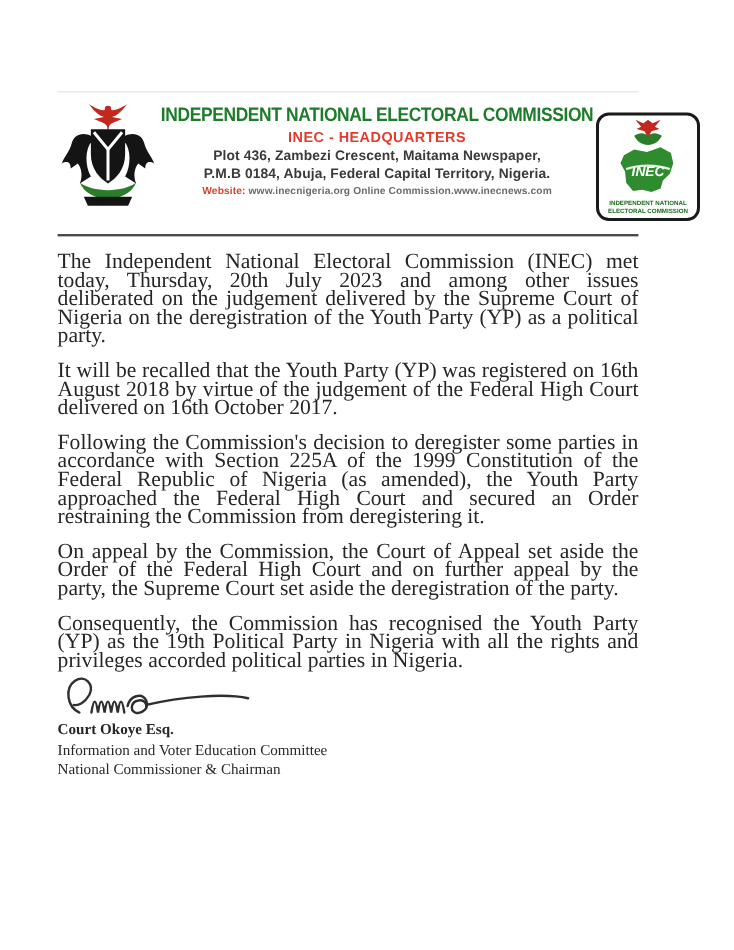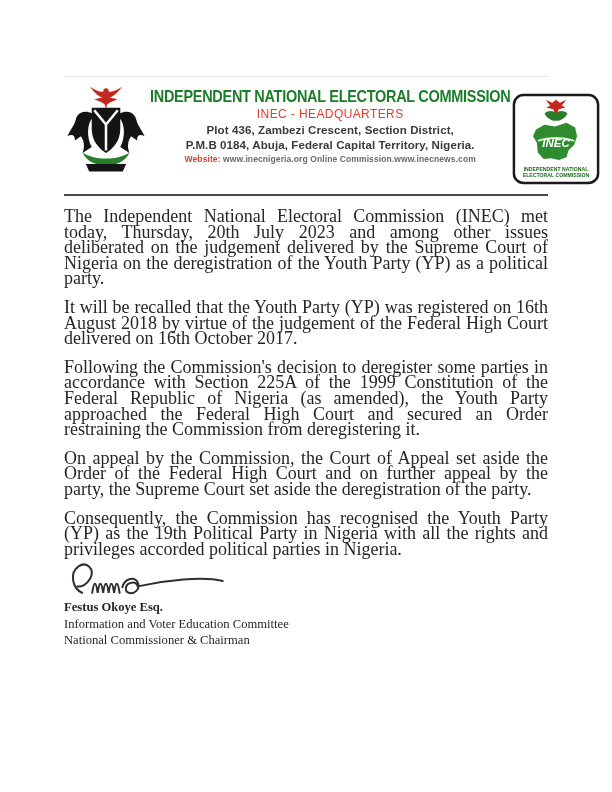--- a/index.html
+++ b/index.html
@@ -5,37 +5,37 @@
   html,body{margin:0;padding:0;background:#ffffff;}
   .page{
     position:relative;
     width:612px;height:792px;
     background:#ffffff;
     font-family:"Liberation Serif", serif;
     color:#262626;
     overflow:hidden;
   }
   .content{
-    position:absolute;left:64px;top:76px;width:484px;
+    position:absolute;left:48px;top:76px;width:484px;
   }
   
   .letterhead{
     display:flex;align-items:flex-start;
     border-top:1px solid #e4e4e2;
     padding-top:4px;
     font-family:"Liberation Sans", sans-serif;
   }
   .coa{width:84px;flex:0 0 84px;margin-top:4px;}
   .head-center{flex:1;text-align:center;padding:0 2px;}
   .org-name{
     font-size:14.5px;font-weight:800;letter-spacing:-0.3px;
     color:#1d7c2a;margin-top:6px;white-space:nowrap;
     transform:scaleY(1.12);transform-origin:top center;
   }
-  .hq{font-size:12px;font-weight:400;color:#e23b2e;margin-top:4px;letter-spacing:0.4px;}
+  .hq{font-size:12px;font-weight:700;color:#e23b2e;margin-top:4px;letter-spacing:0.4px;}
   .addr{font-size:11.5px;font-weight:700;color:#3a3a3a;margin-top:3px;letter-spacing:0.1px;}
   .web-line{font-size:8.5px;font-weight:700;margin-top:3px;letter-spacing:0.1px;}
   .web-label{color:#d2442f;}
   .web-url{color:#6a6a6a;}
   .web-news{color:#6a6a6a;}
   .press-release{
     font-size:21px;font-weight:800;color:#e02222;
     letter-spacing:6px;margin-top:3px;white-space:nowrap;
   }
   .inec-logo{width:88px;flex:0 0 88px;margin-top:12px;}
@@ -79,21 +79,21 @@
 
           <path d="M22 80 C34 90 66 90 78 80 C74 91 61 96 50 96 C39 96 26 91 22 80 Z" fill="#2b7d2b"></path>
 
           <path d="M26 94 L74 94 L70 103 L30 103 Z" fill="#141414"></path>
         </svg>
       </div>
 
       <div class="head-center">
         <div class="org-name">INDEPENDENT NATIONAL ELECTORAL COMMISSION</div>
         <div class="hq">INEC - HEADQUARTERS</div>
-        <div class="addr">Plot 436, Zambezi Crescent, Section District,</div>
+        <div class="addr">Plot 436, Zambezi Crescent, Maitama Newspaper,</div>
         <div class="addr">P.M.B 0184, Abuja, Federal Capital Territory, Nigeria.</div>
         <div class="web-line">
           <span class="web-label">Website:</span>
           <span class="web-url">www.inecnigeria.org</span>
           <span class="web-news">Online Commission.www.inecnews.com</span>
         </div>
       </div>
 
       <div class="inec-logo">
         <svg viewBox="0 0 92 96" width="88" height="92" aria-hidden="true">
@@ -125,19 +125,19 @@
         <g fill="none" stroke="#2f2f2f" stroke-width="2.2" stroke-linecap="round">
           <path d="M16 37 C5 32 2 15 12 8 C21 2 30 11 25 21 C21 28 15 31 11 30"></path>
           <path d="M27 37 q3 -20 6 0 q3 -20 6 0 q3 -20 6 0 q3 -20 6 0 q3 -20 6 0"></path>
           <path d="M60 31 c2 -9 13 -13 17 -5 c3 7 -4 13 -10 11 c-5 -2 -4 -10 3 -11 c5 -1 8 3 7 7"></path>
           <path d="M77 30 C108 23 148 19 170 24"></path>
         </g>
       </svg>
     </div>
 
     <div class="signoff">
-      <div class="name">Festus Okoye Esq.</div>
+      <div class="name">Court Okoye Esq.</div>
       <div>Information and Voter Education Committee</div>
       <div>National Commissioner &amp; Chairman</div>
     </div>
 
   </div>
 </div>
 
 </body></html>

